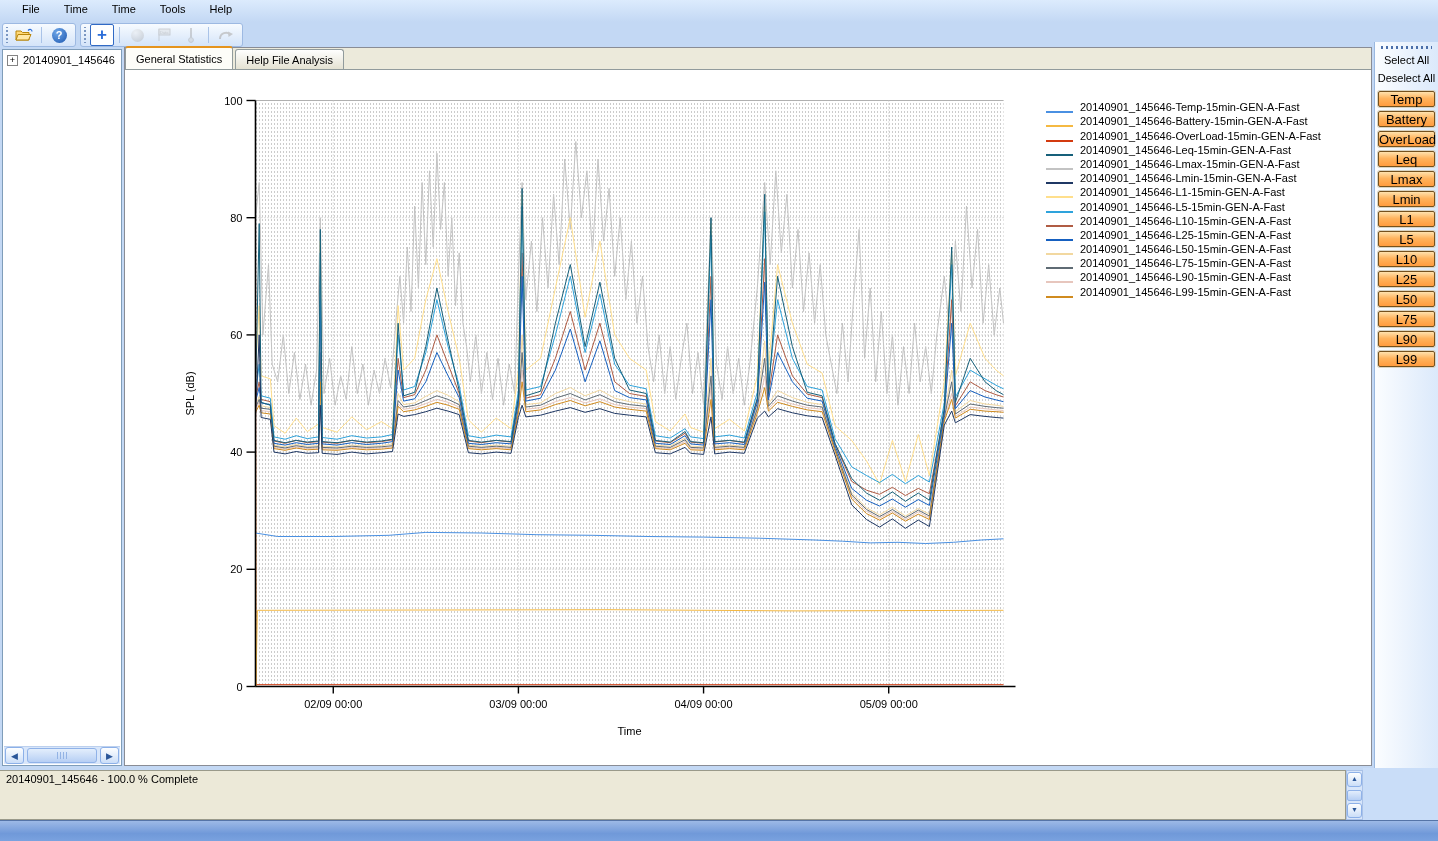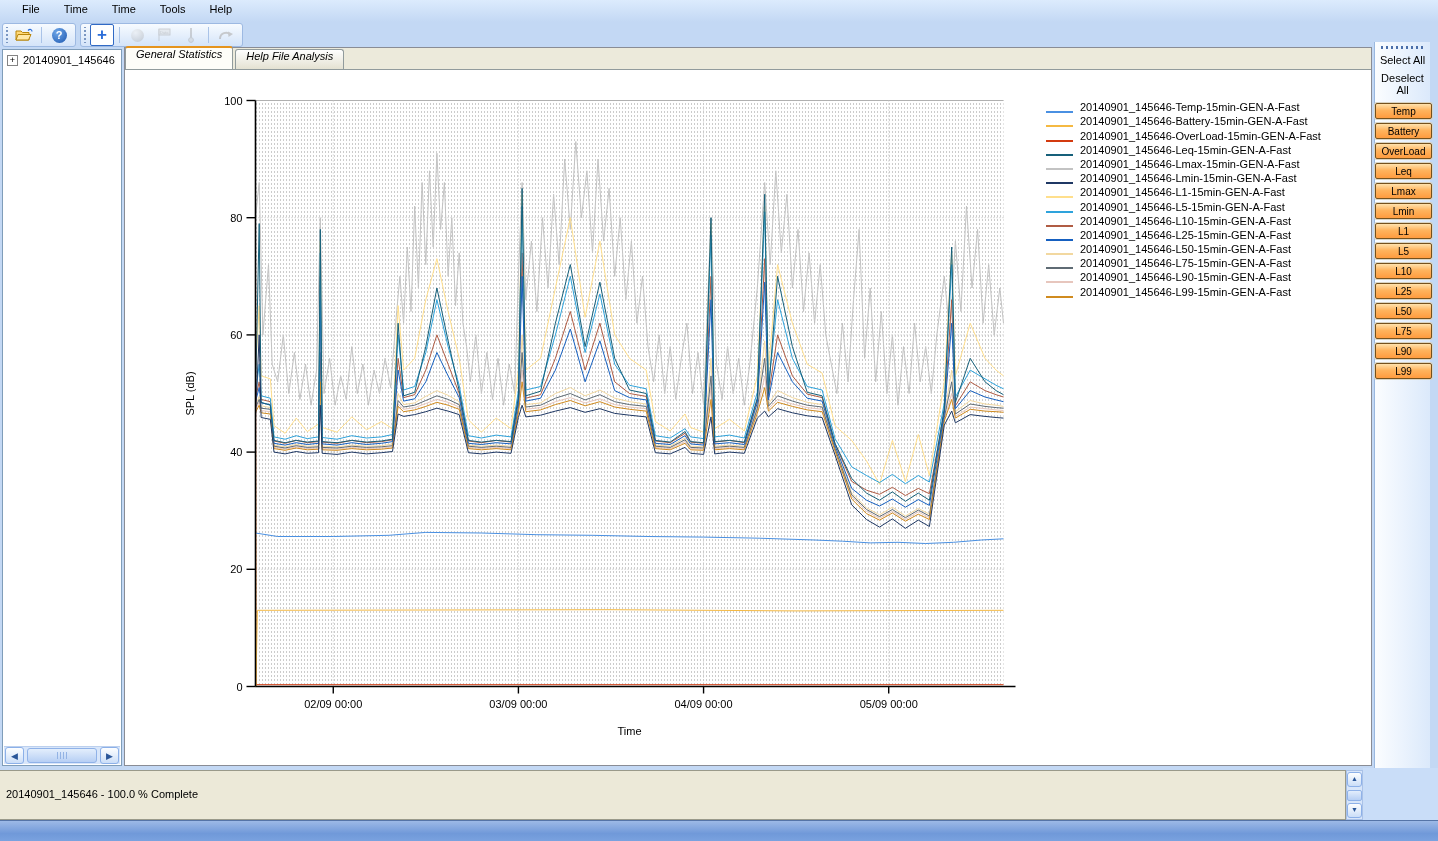--- a/index.html
+++ b/index.html
@@ -37,44 +37,44 @@
     background:linear-gradient(#fdfeff,#cbdef8);display:flex;align-items:center;justify-content:center;
     color:#2a5699;font-size:9px;}
   .h-thumb{flex:1;height:13px;margin:0 2px;border:1px solid #90b2e8;border-radius:3px;
     background:linear-gradient(#e3eefc,#b7cff4);position:relative;}
   .h-thumb:after{content:"";position:absolute;left:50%;top:3px;width:10px;height:7px;transform:translateX(-50%);
     background-image:repeating-linear-gradient(to right,#93b3e4 0 1px,transparent 1px 3px);}
   
   .content-panel{position:absolute;left:124px;top:47px;width:1248px;height:719px;background:#fff;
     border:1px solid #898c95;box-sizing:border-box;}
   .tab-strip{position:absolute;left:0;top:0;right:0;height:21px;background:#eceadb;display:flex;align-items:flex-end;}
-  .tab{height:19px;display:flex;align-items:flex-start;padding:0 10px;border:1px solid #919b9c;border-bottom:none;
-    border-radius:3px 3px 0 0;background:linear-gradient(#fefefe,#e4e2d2);margin-right:2px;position:relative;font-style:italic;}
+  .tab{height:19px;display:flex;align-items:center;padding:0 10px;border:1px solid #919b9c;border-bottom:none;
+    border-radius:3px 3px 0 0;background:linear-gradient(#fefefe,#e4e2d2);margin-right:2px;position:relative;}
   .tab.active{background:#fdfdf8;height:21px;border-top:2px solid #e5941e;z-index:2;}
   .tab-body{position:absolute;left:0;top:21px;right:0;bottom:0;background:#fff;border-top:1px solid #919b9c;}
   
   #chart-svg{position:absolute;left:180px;top:90px;}
   .legend{position:absolute;left:1046px;top:99px;}
   .lg-row{display:flex;align-items:flex-end;height:14.2px;}
   .lg-line{width:27px;border-top:2px solid #000;margin-right:7px;flex:none;}
   .lg-txt{font-size:11px;white-space:nowrap;}
   
-  .right-panel{position:absolute;left:1374px;top:42px;width:56px;height:736px;
+  .right-panel{position:absolute;left:1374px;top:42px;width:64px;height:736px;
     background:linear-gradient(to right,#fbfdff,#dbe9fb);border-left:1px solid #9ab8e0;box-sizing:border-box;}
   .rp-grip{height:3px;margin:4px 6px 2px 6px;
     background-image:repeating-linear-gradient(to right,#4a6ea9 0 2px,transparent 2px 5px);}
   .rp-flat{display:block;width:100%;text-align:center;padding:3px 0;background:none;border:none;
     font-family:inherit;font-size:11px;cursor:default;}
   .rp-btn{display:block;width:57px;height:16px;margin:4px auto 0 auto;
     background:linear-gradient(#ffe2ad,#ffb45e 45%,#ff9c3f);
     border:1px solid #75511d;border-radius:2px;box-shadow:0 0 0 1px #d8d4c4;
-    font-family:inherit;font-size:10px;line-height:13px;padding:0;cursor:default;}
+    font-family:inherit;font-size:13px;line-height:13px;padding:0;cursor:default;}
   
   .status-log{position:absolute;left:0;top:770px;width:1346px;height:50px;background:#ece9d8;
-    border:1px solid #9a9a8a;border-left:none;box-sizing:border-box;padding:17px 6px;}
+    border:1px solid #9a9a8a;border-left:none;box-sizing:border-box;padding:2px 6px;}
   .status-line{line-height:13px;}
   .log-vscroll{position:absolute;left:1346px;top:770px;width:17px;height:50px;background:#d8e6fa;
     border:1px solid #aac2e8;box-sizing:border-box;display:flex;flex-direction:column;align-items:center;justify-content:space-between;padding:1px 0;}
   .v-btn{width:13px;height:13px;border:1px solid #8cb0e8;border-radius:3px;
     background:linear-gradient(#fdfeff,#cbdef8);color:#2a5699;font-size:7px;line-height:11px;text-align:center;}
   .v-thumb{width:13px;height:9px;border:1px solid #90b2e8;border-radius:2px;background:linear-gradient(#e3eefc,#b7cff4);}
   .right-of-log{position:absolute;left:1363px;top:768px;width:75px;height:54px;background:#c9ddf8;}
   .bottom-strip{position:absolute;left:0;top:820px;width:1438px;height:21px;
     background:linear-gradient(#9db9e6,#7099d9 60%,#7ba3e0);border-top:1px solid #5574a7;}
   

